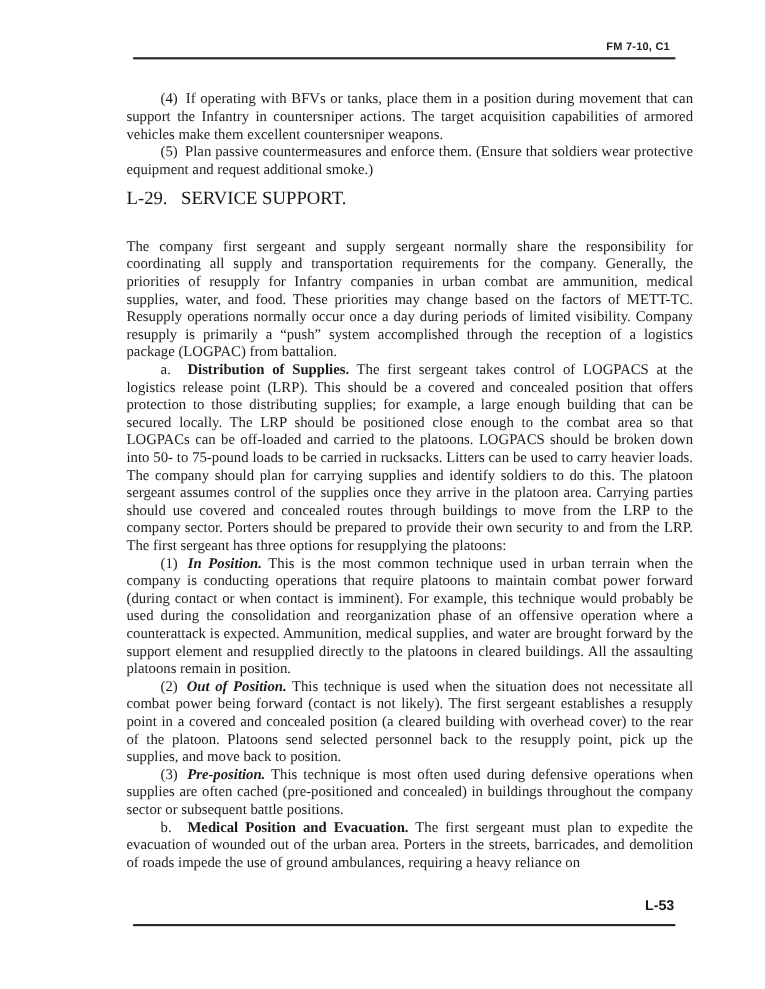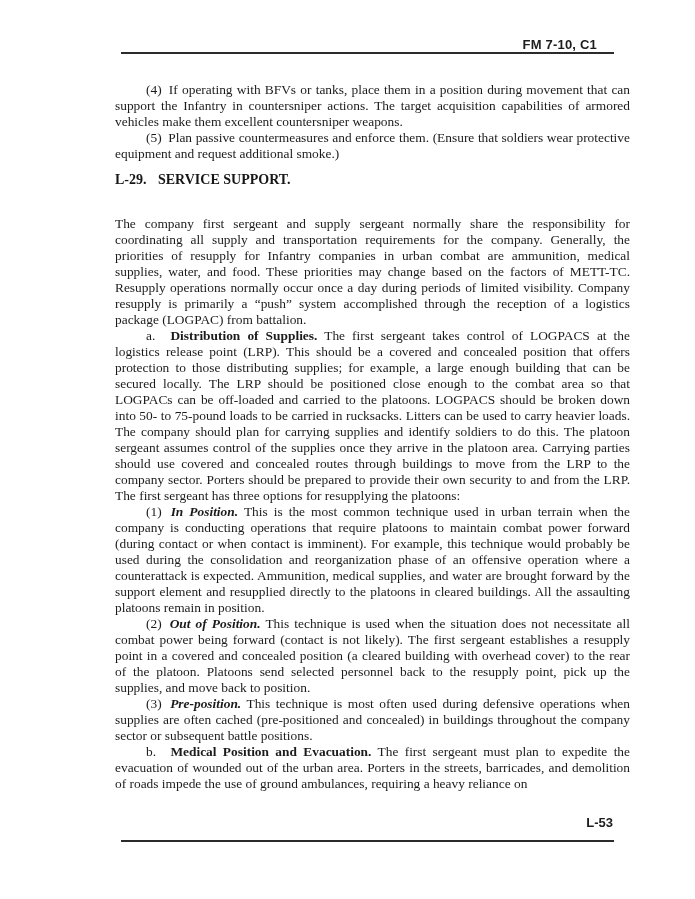--- a/index.html
+++ b/index.html
@@ -10,25 +10,25 @@
   }
   .page {
     position: relative;
     width: 695px; height: 899px;
     background: #ffffff;
     overflow: hidden;
   }
   
   .header-doc-id {
     position: absolute;
-    top: 37px; left: 82px; width: 515px;
+    top: 37px; left: 94px; width: 515px;
     text-align: right;
     font-family: "Liberation Sans", sans-serif;
     font-weight: bold;
-    font-size: 13px;
+    font-size: 10px;
     color: #1c1c1c;
     letter-spacing: 0.2px;
   }
   .header-rule {
     position: absolute;
     top: 52px; left: 121px; width: 493px; height: 2px;
     background: #2b2b2b;
   }
   
   .body-text {
@@ -40,23 +40,23 @@
     color: #1b1b1b;
   }
   .para { margin: 0; text-indent: 31px; }
   .para.noindent { text-indent: 0; margin-top: 28px; }
   .plabel { margin-right: 3px; }
   .plabel.wide { margin-right: 8px; }
   .run-in-bold { font-weight: bold; }
   .run-in-bolditalic { font-weight: bold; font-style: italic; }
   .section-heading {
     margin: 10px 0 0 0;
-    font-size: 14px;
+    font-size: 17px;
     line-height: 16px;
-    font-weight: bold;
+    font-weight: normal;
     text-align: left;
     color: #161616;
   }
   .section-heading .hnum { margin-right: 8px; }
   
   .footer-rule {
     position: absolute;
     top: 840px; left: 121px; width: 493px; height: 2px;
     background: #2b2b2b;
   }

